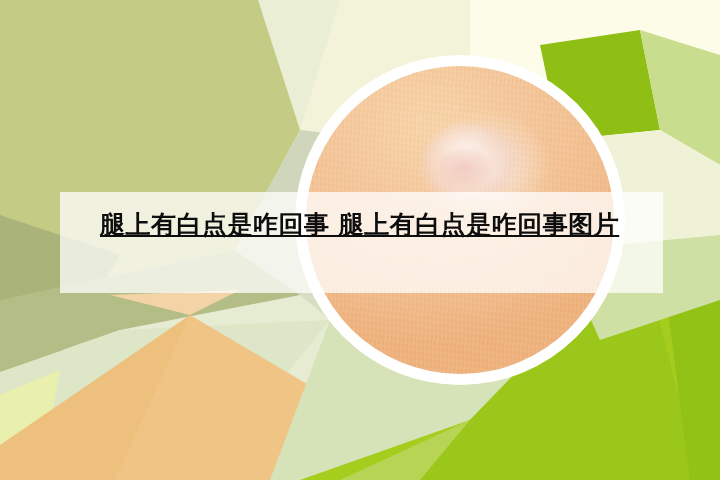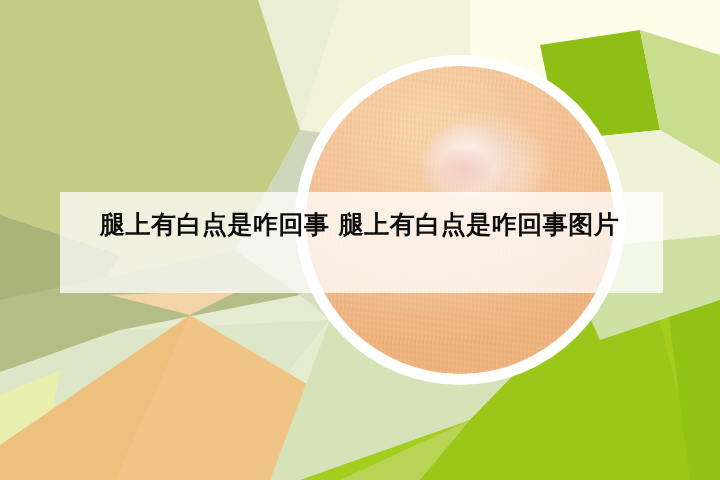--- a/index.html
+++ b/index.html
@@ -104,20 +104,21 @@
     top: 208px;
     width: 545px;
     margin: 0;
     font-family: "DejaVu Sans", "Liberation Sans", sans-serif;
     font-size: 25px;
     font-weight: bold;
     line-height: 34px;
     letter-spacing: 0.5px;
     color: #0d0d0d;
     white-space: pre-wrap;
+    text-decoration: underline;
   }
 </style>
 </head>
 <body>
 
 <div id="stage">
 
   <svg id="bg-poly" viewBox="0 0 720 480" preserveAspectRatio="none" aria-hidden="true">
     <rect x="0" y="0" width="720" height="480" fill="#e6ecd2"></rect>
 

